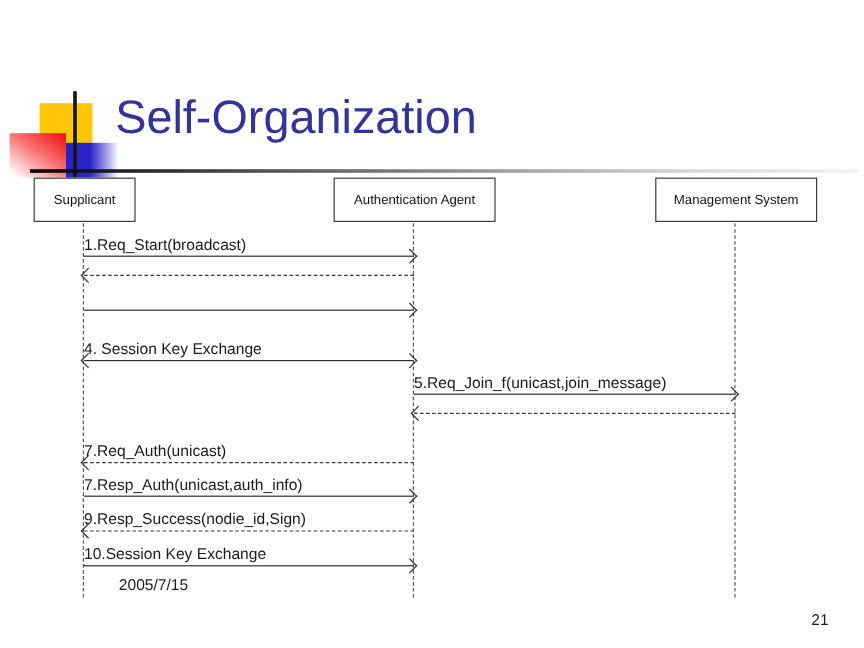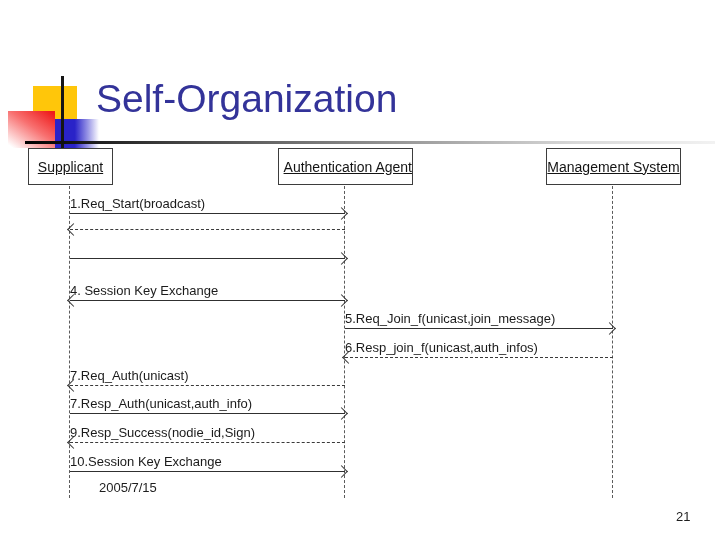--- a/index.html
+++ b/index.html
@@ -18,23 +18,23 @@
     background:linear-gradient(90deg,#2a23c8 45%,#9a97e6 75%,#ffffff 100%);z-index:3;}
   .v-rule{left:61px;top:76px;width:3px;height:77px;background:#151515;z-index:4;}
   .h-rule{left:25px;top:141px;width:690px;height:3px;z-index:4;
     background:linear-gradient(to right,#000 0%,#4a4a4a 25%,#999 55%,#d8d8d8 80%,#f2f2f2 100%);}
 
   .title{left:96px;top:78px;font-size:39px;line-height:42px;color:#333399;z-index:5;white-space:nowrap;}
 
   
   .actor{top:148px;height:35px;border:1.4px solid #3d3d3d;background:#fff;
     display:flex;align-items:center;justify-content:center;z-index:5;}
-  .actor .actor-label{text-decoration:underline;font-size:14px;color:#141414;white-space:nowrap;}
+  .actor .actor-label{font-size:11px;color:#141414;white-space:nowrap;}
   .actor-supplicant{left:28px;width:83px;}
-  .actor-auth{left:278px;width:133px;justify-content:flex-end;}
+  .actor-auth{left:278px;width:133px;}
   .actor-mgmt{left:546px;width:133px;}
 
   
   .lifeline{width:0;border-left:1.4px dashed #5a5a5a;top:186px;height:312px;}
   .ll-supplicant{left:69px;}
   .ll-auth{left:344px;}
   .ll-mgmt{left:612px;}
 
   
   .msg{z-index:6;}
@@ -100,21 +100,20 @@
       <span class="head head-right"></span>
     </div>
 </div>
 <div class="abs msg span-am" style="top:312px">
   <div class="msg-label">5.Req_Join_f(unicast,join_message)</div>
   <div class="msg-line solid">
       <span class="head head-right"></span>
     </div>
 </div>
 <div class="abs msg span-am" style="top:341px">
-  <div class="msg-label">6.Resp_join_f(unicast,auth_infos)</div>
   <div class="msg-line dashed">
       <span class="head head-left"></span>
     </div>
 </div>
 <div class="abs msg span-sa" style="top:369px">
   <div class="msg-label">7.Req_Auth(unicast)</div>
   <div class="msg-line dashed">
       <span class="head head-left"></span>
     </div>
 </div>

